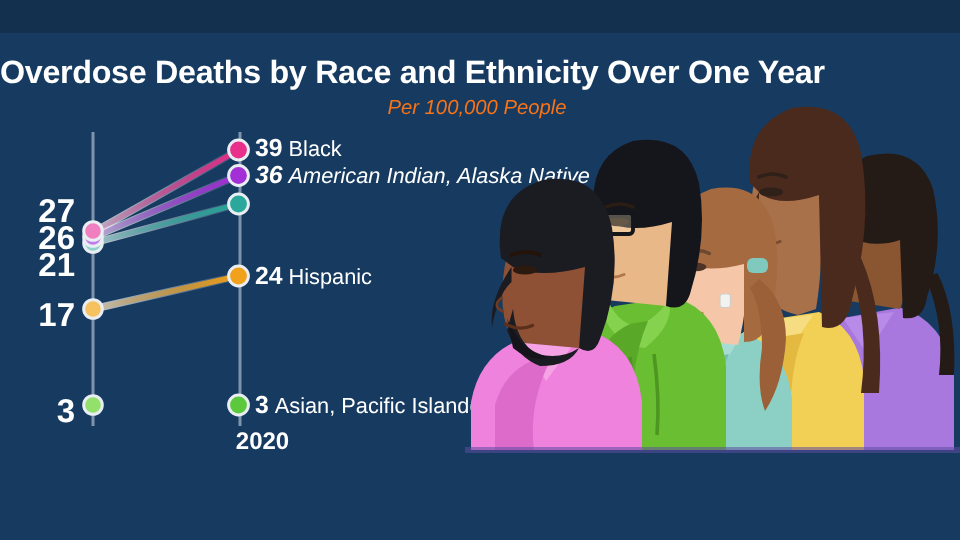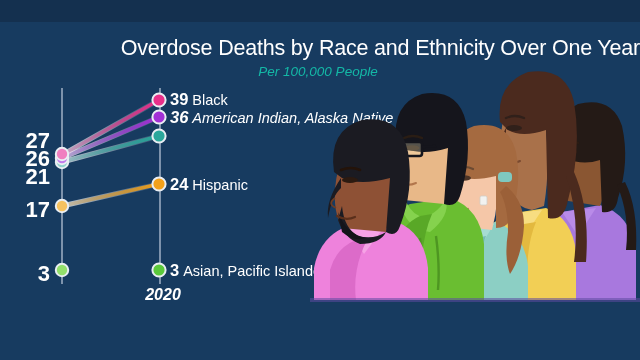--- a/index.html
+++ b/index.html
@@ -8,40 +8,40 @@
     background:#173455;
     font-family:"Liberation Sans",sans-serif;
     position:relative;
   }
   #stage{position:absolute;inset:0;background:#173B60;overflow:hidden;}
   .letterbox-top{position:absolute;left:0;top:0;width:640px;height:22px;background:#14304F;}
   .letterbox-bottom{position:absolute;left:0;bottom:0;width:640px;height:0px;background:#14304F;}
 
   
   .title{
-    position:absolute;left:0;top:36px;width:640px;text-align:right;
-    font-size:21.5px;font-weight:normal;color:#FFFFFF;letter-spacing:-0.2px;
+    position:absolute;left:0;top:36px;width:640px;text-align:left;
+    font-size:21.5px;font-weight:bold;color:#FFFFFF;letter-spacing:-0.2px;
     white-space:nowrap;
   }
   .subtitle{
     position:absolute;left:0;top:64px;width:636px;text-align:center;
-    font-size:13.5px;font-style:italic;color:#14b8a6;
+    font-size:13.5px;font-style:italic;color:#f97316;
   }
 
   
   #chart{position:absolute;left:0;top:0;width:330px;height:360px;}
   .axisline{position:absolute;width:2px;background:#7E93AC;}
   .axis2019{left:61px;top:88px;height:196px;}
   .axis2020{left:159px;top:88px;height:196px;}
   .yearlabel{
     position:absolute;top:286px;font-size:16px;font-weight:bold;color:#FFFFFF;
     text-align:center;width:70px;
   }
   .yr19{left:26px;}
-  .yr20{left:128px;font-style:italic;}
+  .yr20{left:140px;}
 
   svg#slopes{position:absolute;left:0;top:0;width:330px;height:360px;overflow:visible;}
 
   .vlabel{
     position:absolute;font-size:22px;font-weight:bold;color:#FFFFFF;
     text-align:right;width:46px;
   }
   .endgroup{position:absolute;white-space:nowrap;font-size:14.5px;color:#FFFFFF;text-align:center;}
   .endgroup .num{font-weight:bold;font-size:16.5px;}
   .endgroup .cat{font-weight:normal;margin-left:4px;}

